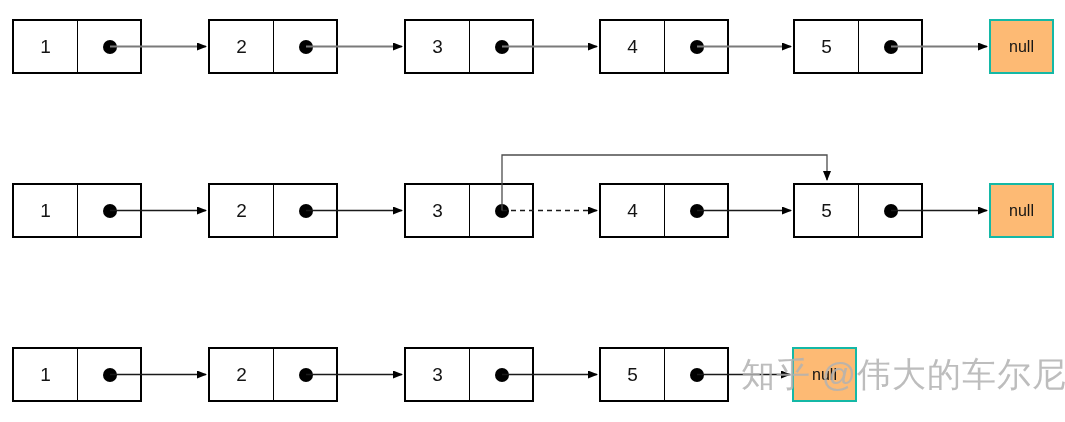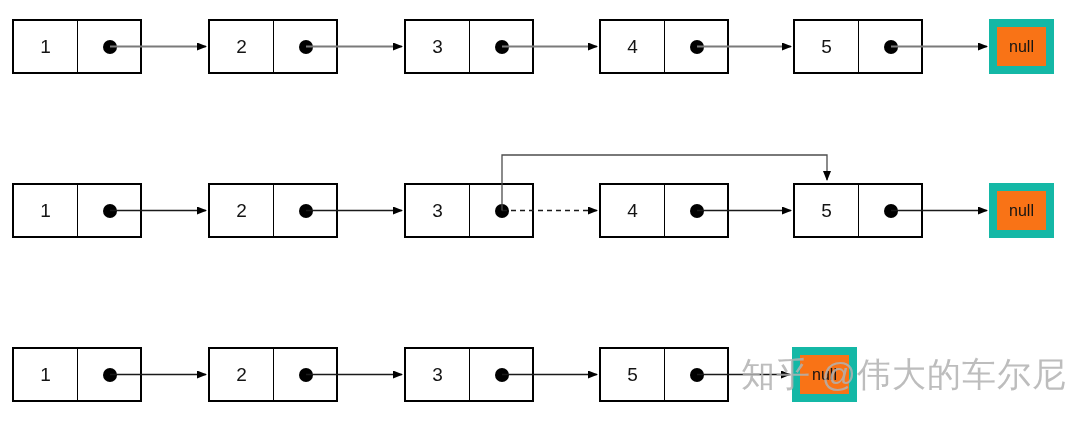--- a/index.html
+++ b/index.html
@@ -41,22 +41,22 @@
     height: 14px;
     border-radius: 50%;
     background: #000000;
     z-index: 2;
   }
 
   .nullbox {
     position: absolute;
     width: 65px;
     height: 55px;
-    border: 8px solid #14b8a6;
-    background: #f97316;
+    border: 2px solid #14b8a6;
+    background: #fdba74;
     display: flex;
     align-items: center;
     justify-content: center;
     font-size: 16px;
     color: #141414;
     z-index: 1;
   }
 
   svg.arrow-layer {
     position: absolute;

